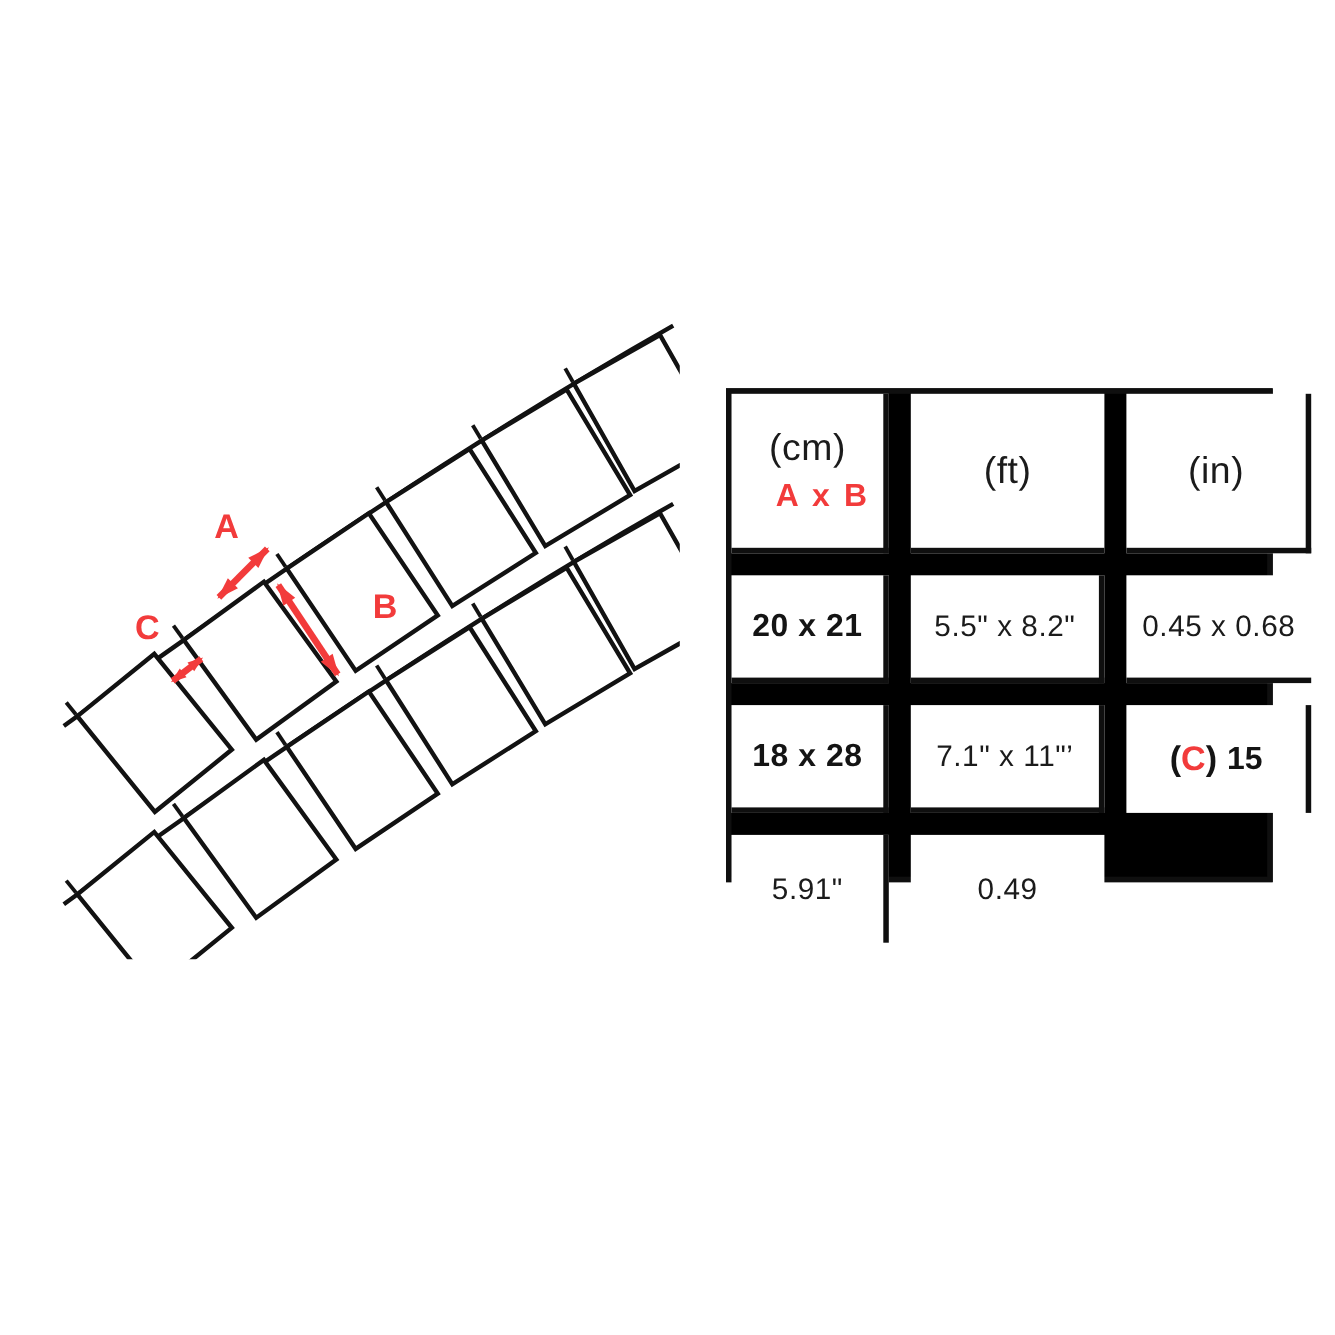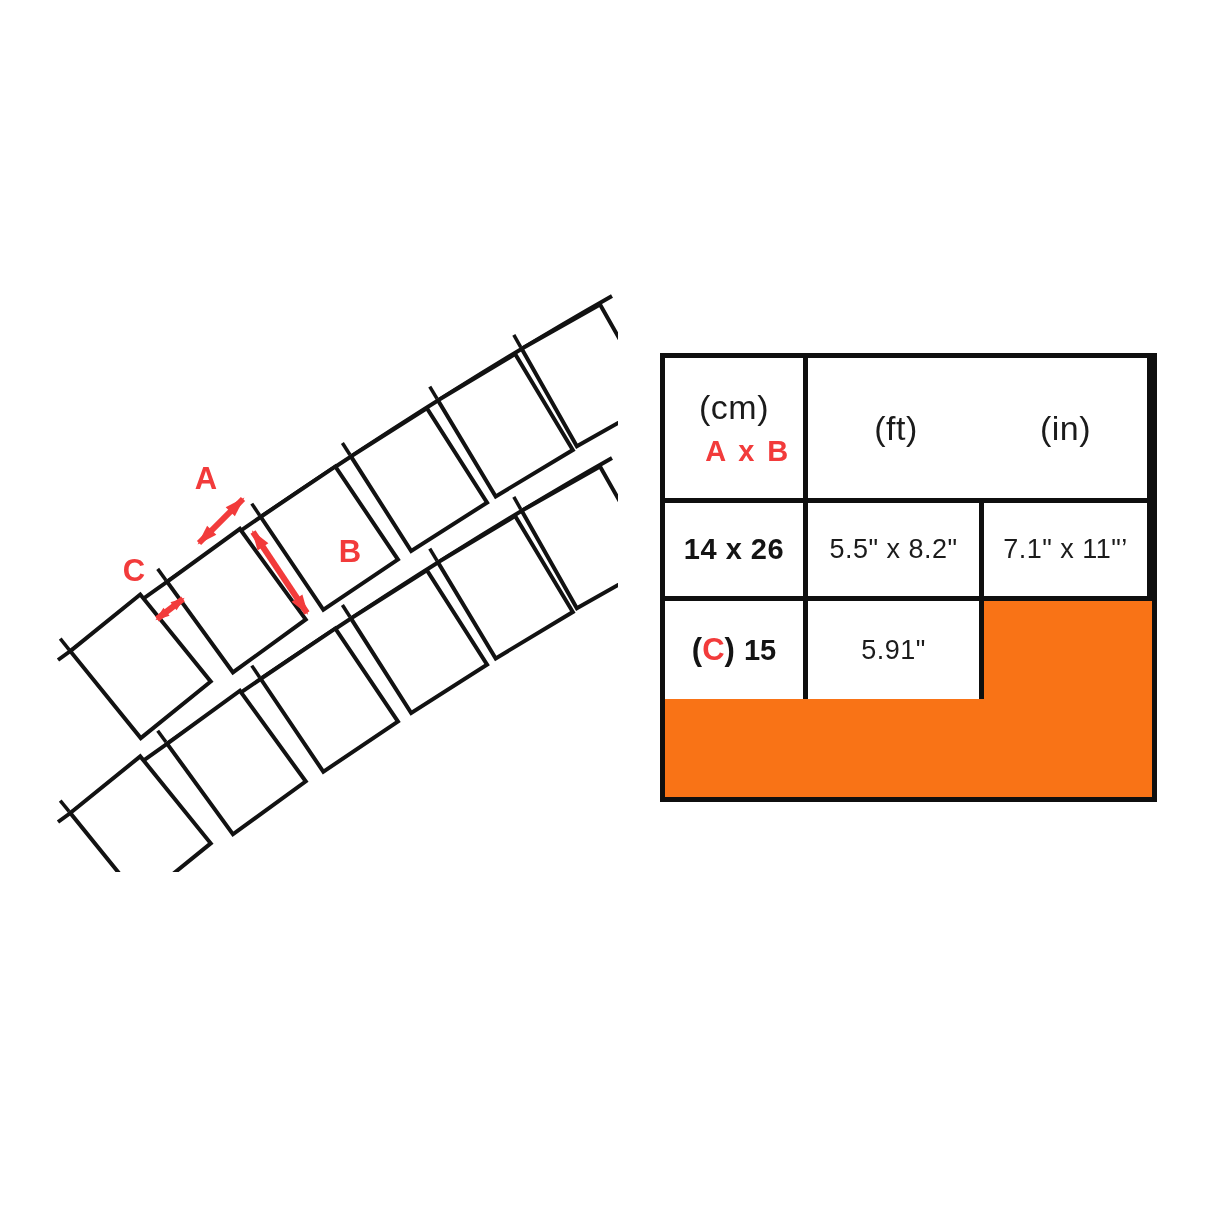--- a/index.html
+++ b/index.html
@@ -23,21 +23,22 @@
     position: absolute;
     left: 660px;
     top: 353px;
     width: 497px;
     height: 449px;
     box-sizing: border-box;
     border: 5px solid #0f0f0f;
     display: grid;
     grid-template-columns: 143px 176px 168px;
     grid-template-rows: 145px 98px 98px 98px;
-    background: #f97316;
+    background: #000000;
+    gap: 20px;
   }
   .cell {
     box-sizing: border-box;
     border-right: 5px solid #0f0f0f;
     border-bottom: 5px solid #0f0f0f;
     display: flex;
     flex-direction: column;
     align-items: center;
     justify-content: center;
     text-align: center;
@@ -149,34 +150,43 @@
       <span class="sub-label">A x B</span>
     </div>
     <div class="cell last-col">
       <span class="unit-label">(ft)</span>
     </div>
     <div class="cell">
       <span class="unit-label">(in)</span>
     </div>
 
     <div class="cell">
-      <span class="cm-label">14 x 26</span>
+      <span class="cm-label">20 x 21</span>
     </div>
     <div class="cell">
       <span class="value-text">5.5" x 8.2"</span>
     </div>
+    <div class="cell last-col">
+      <span class="value-text">0.45 x 0.68</span>
+    </div>
 
+    <div class="cell">
+      <span class="cm-label">18 x 28</span>
+    </div>
     <div class="cell">
       <span class="value-text">7.1" x 11"’</span>
     </div>
 
     <div class="cell last-row" style="flex-direction: row;">
       <span class="c-open">(</span>
         <span class="c-letter">C</span>
         <span class="c-close">)</span>
       <span class="c-value">15</span>
     </div>
     <div class="cell last-row">
       <span class="value-text">5.91"</span>
     </div>
+    <div class="cell last-col last-row">
+      <span class="value-text">0.49</span>
+    </div>
   </div>
 
 </div>
 
 </body></html>

